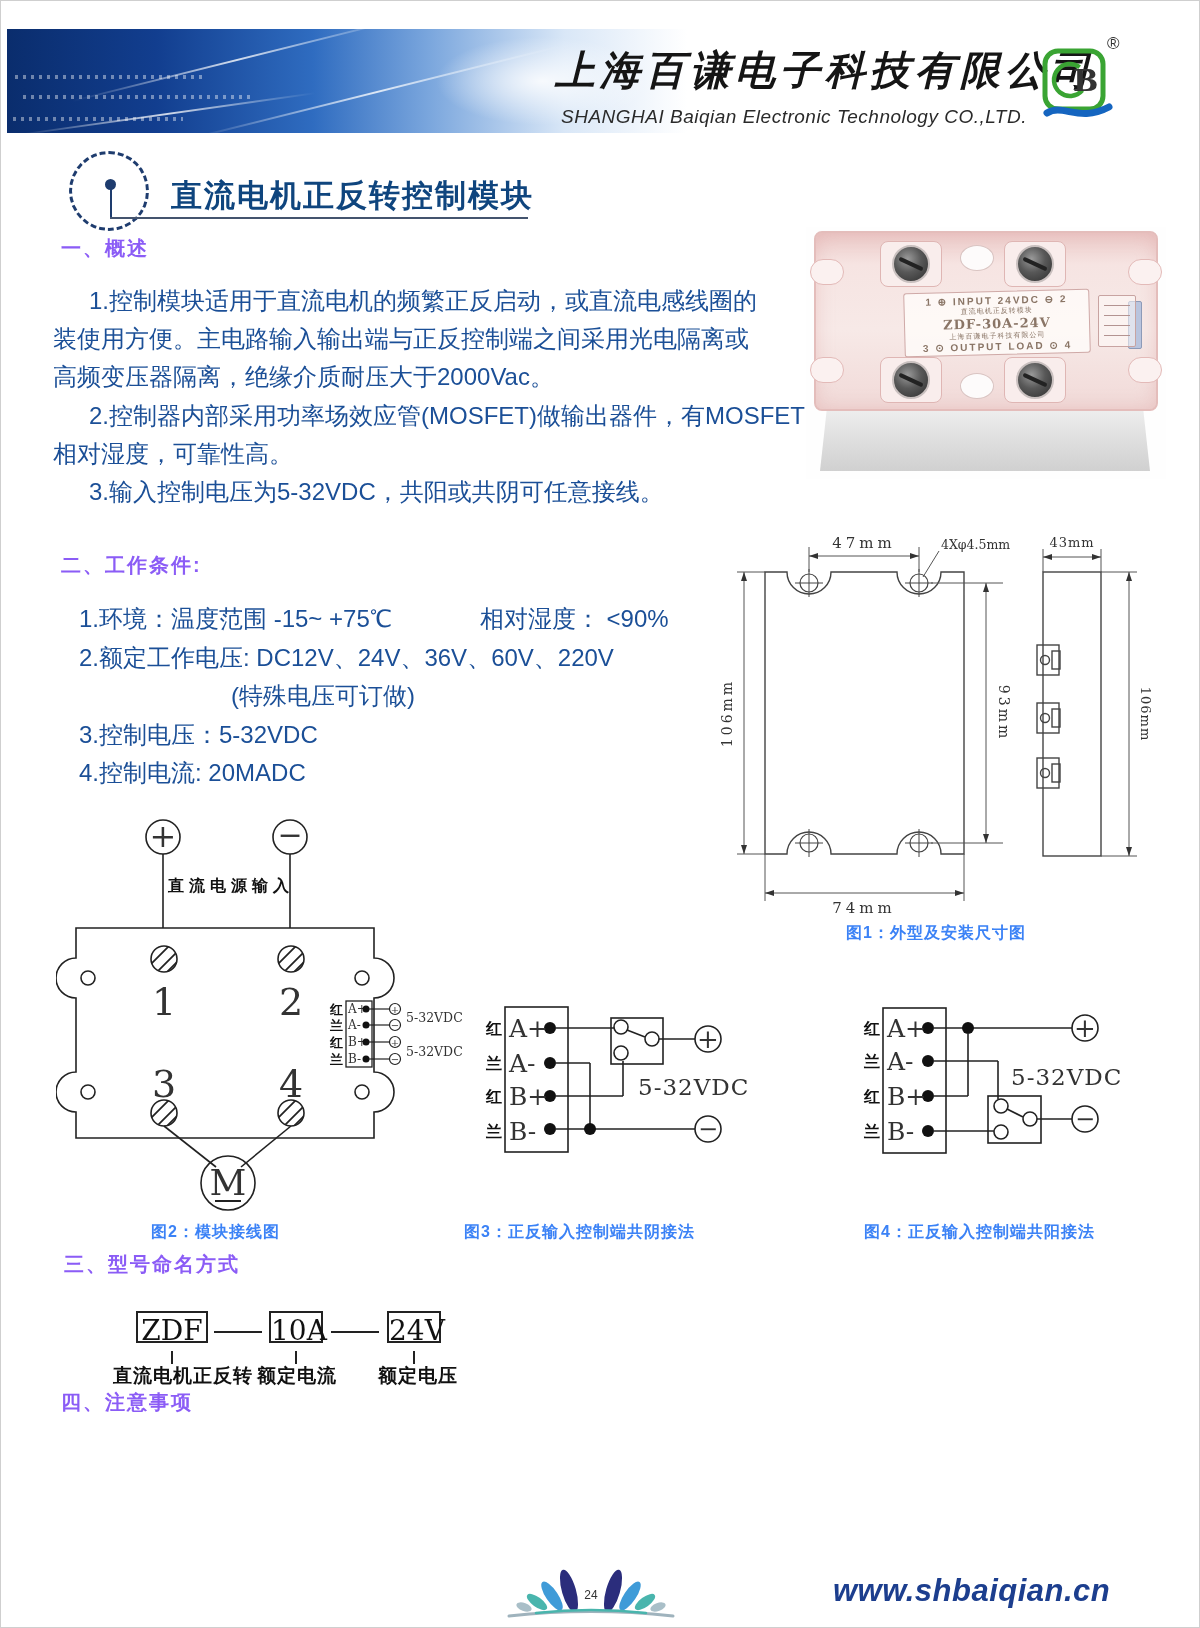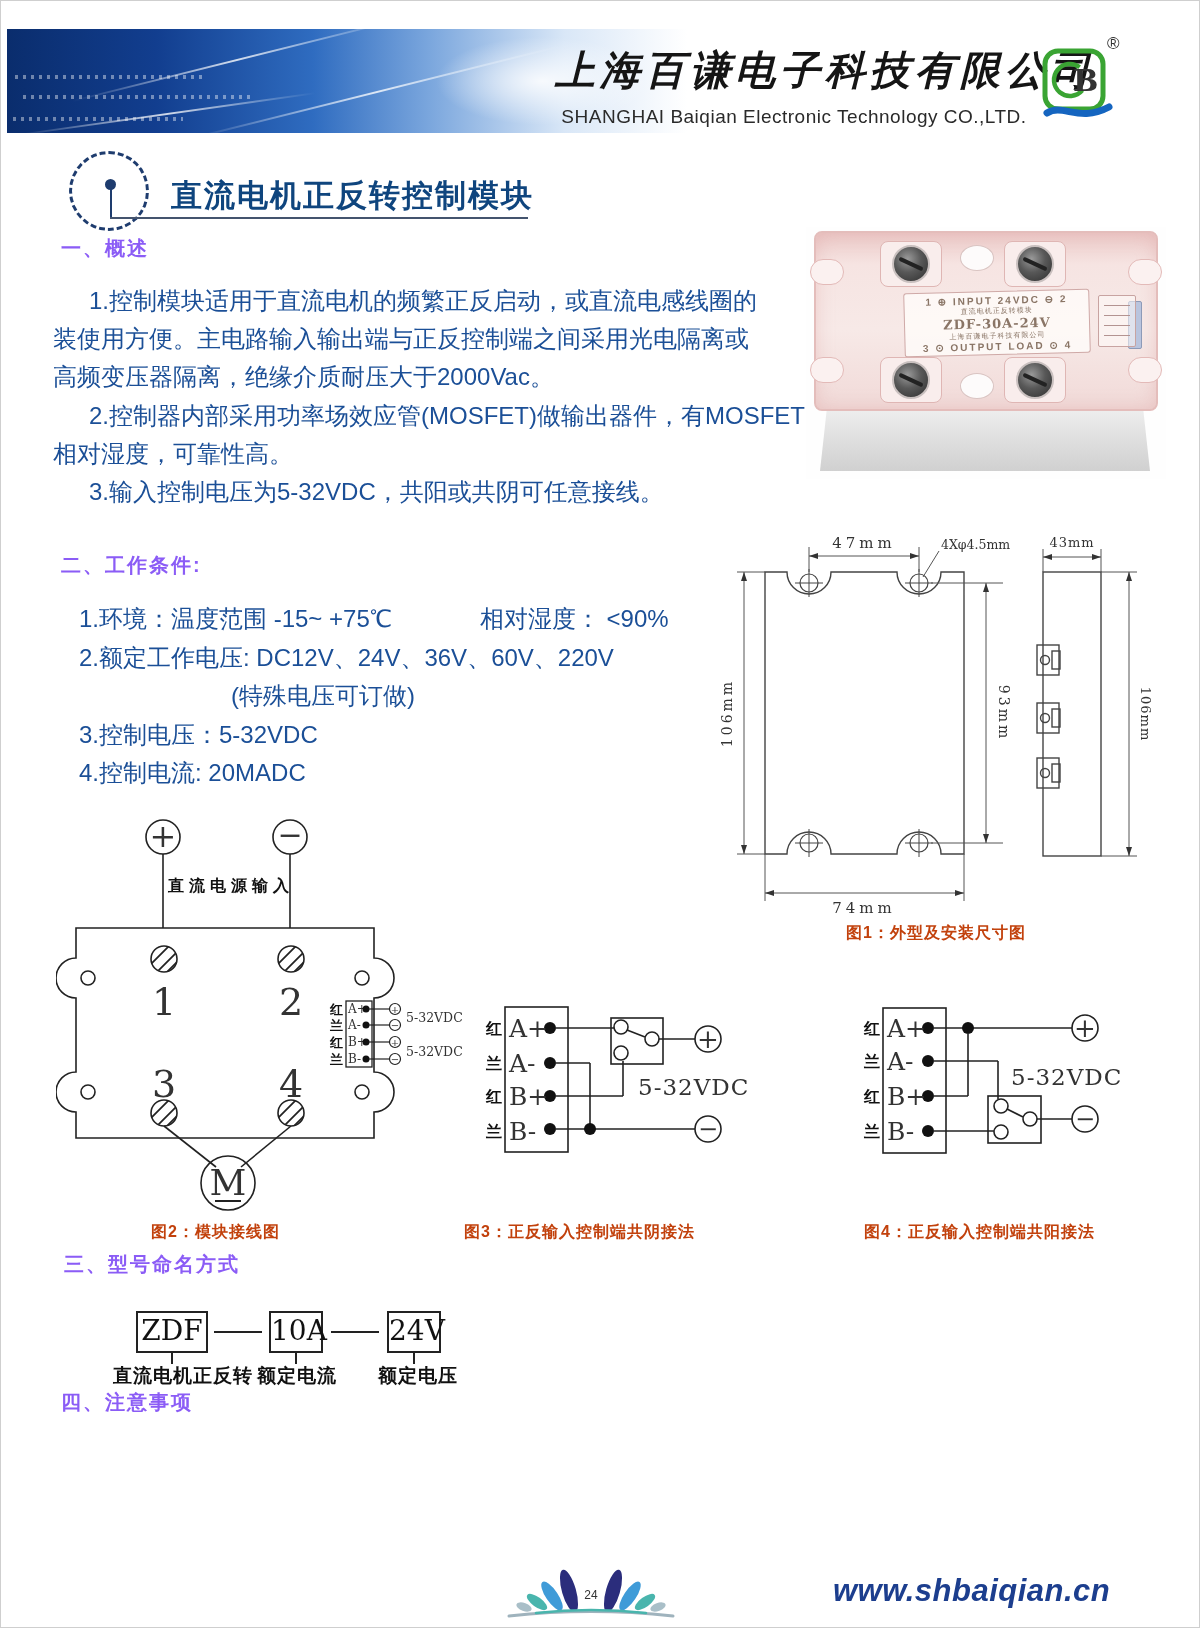--- a/index.html
+++ b/index.html
@@ -18,21 +18,21 @@
   .s2 { left:180px; top:62px; width:380px; }
   .s3 { left:10px; top:84px; width:300px; transform:rotate(-8deg); }
   .code-row { position:absolute; height:4px; opacity:.55;
     background:repeating-linear-gradient(90deg, rgba(255,255,255,.75) 0 3px, rgba(255,255,255,0) 3px 8px); }
   .c1 { left:8px; top:46px; width:190px; }
   .c2 { left:16px; top:66px; width:230px; }
   .c3 { left:6px; top:88px; width:170px; }
   .company-block { position:absolute; left:548px; top:14px; width:478px; text-align:center; }
   .company-cn { font-family:"DejaVu Serif", serif; font-style:italic; font-weight:bold;
     font-size:40px; color:#151515; letter-spacing:5px; white-space:nowrap; }
-  .company-en { margin-top:8px; font-size:19px; color:#2a2a2a; letter-spacing:.5px; white-space:nowrap; }
+  .company-en { margin-top:8px; font-size:19px; color:#2a2a2a; letter-spacing:.5px; white-space:nowrap;font-style:italic; }
 
   
   .title-icon-circle { position:absolute; left:68px; top:150px; width:80px; height:80px;
     border:3px dashed #1e3c6e; border-radius:50%; }
   .title-icon-dot { position:absolute; left:104px; top:178px; width:11px; height:11px;
     background:#1e3c6e; border-radius:50%; }
   .title-icon-vline { position:absolute; left:109px; top:186px; width:2px; height:30px; background:#1e3c6e; }
   .title-underline { position:absolute; left:109px; top:216px; width:418px; height:2px; background:#44546e; }
   .doc-title { position:absolute; left:170px; top:174px; font-size:31px; font-weight:bold;
     color:#0f457e; letter-spacing:2px; white-space:nowrap; }
@@ -74,25 +74,25 @@
   .pin-box i { display:block; height:1px; background:#b39391; margin:9px 5px 0 5px; }
   .side-conn { position:absolute; right:14px; top:68px; width:14px; height:48px;
     background:#b9c4de; border:1px solid #8d9ab8; border-radius:2px; }
   .photo-base { position:absolute; left:14px; top:184px; width:330px; height:60px;
     background:linear-gradient(180deg,#ededed,#d0d0d0);
     clip-path:polygon(2% 0, 98% 0, 100% 100%, 0 100%); }
 
   
   svg text { font-family:"DejaVu Serif", serif; fill:#333; }
   svg text.cjk { font-family:"Liberation Sans", sans-serif; font-weight:bold; fill:#111; }
-  .fig-caption { position:absolute; font-size:16px; font-weight:bold; color:#c2410c;
+  .fig-caption { position:absolute; font-size:16px; font-weight:bold; color:#3b82f6;
     letter-spacing:1px; white-space:nowrap; }
 
   
-  .name-box { position:absolute; height:42px; border:2px solid #222; background:#fff;
+  .name-box { position:absolute; height:32px; border:2px solid #222; background:#fff;
     font-family:"DejaVu Serif", serif; font-size:28px; color:#111; text-align:center; line-height:36px; }
   .name-dash { position:absolute; height:2px; background:#222; top:1330px; }
   .name-tick { position:absolute; width:2px; height:13px; background:#222; top:1350px; }
   .name-label { position:absolute; top:1362px; font-size:19px; font-weight:bold; color:#111;
     letter-spacing:1px; white-space:nowrap; }
 
   
   .notes-items { position:absolute; left:86px; top:1434px; line-height:39.5px; font-size:23.5px; }
 
   

